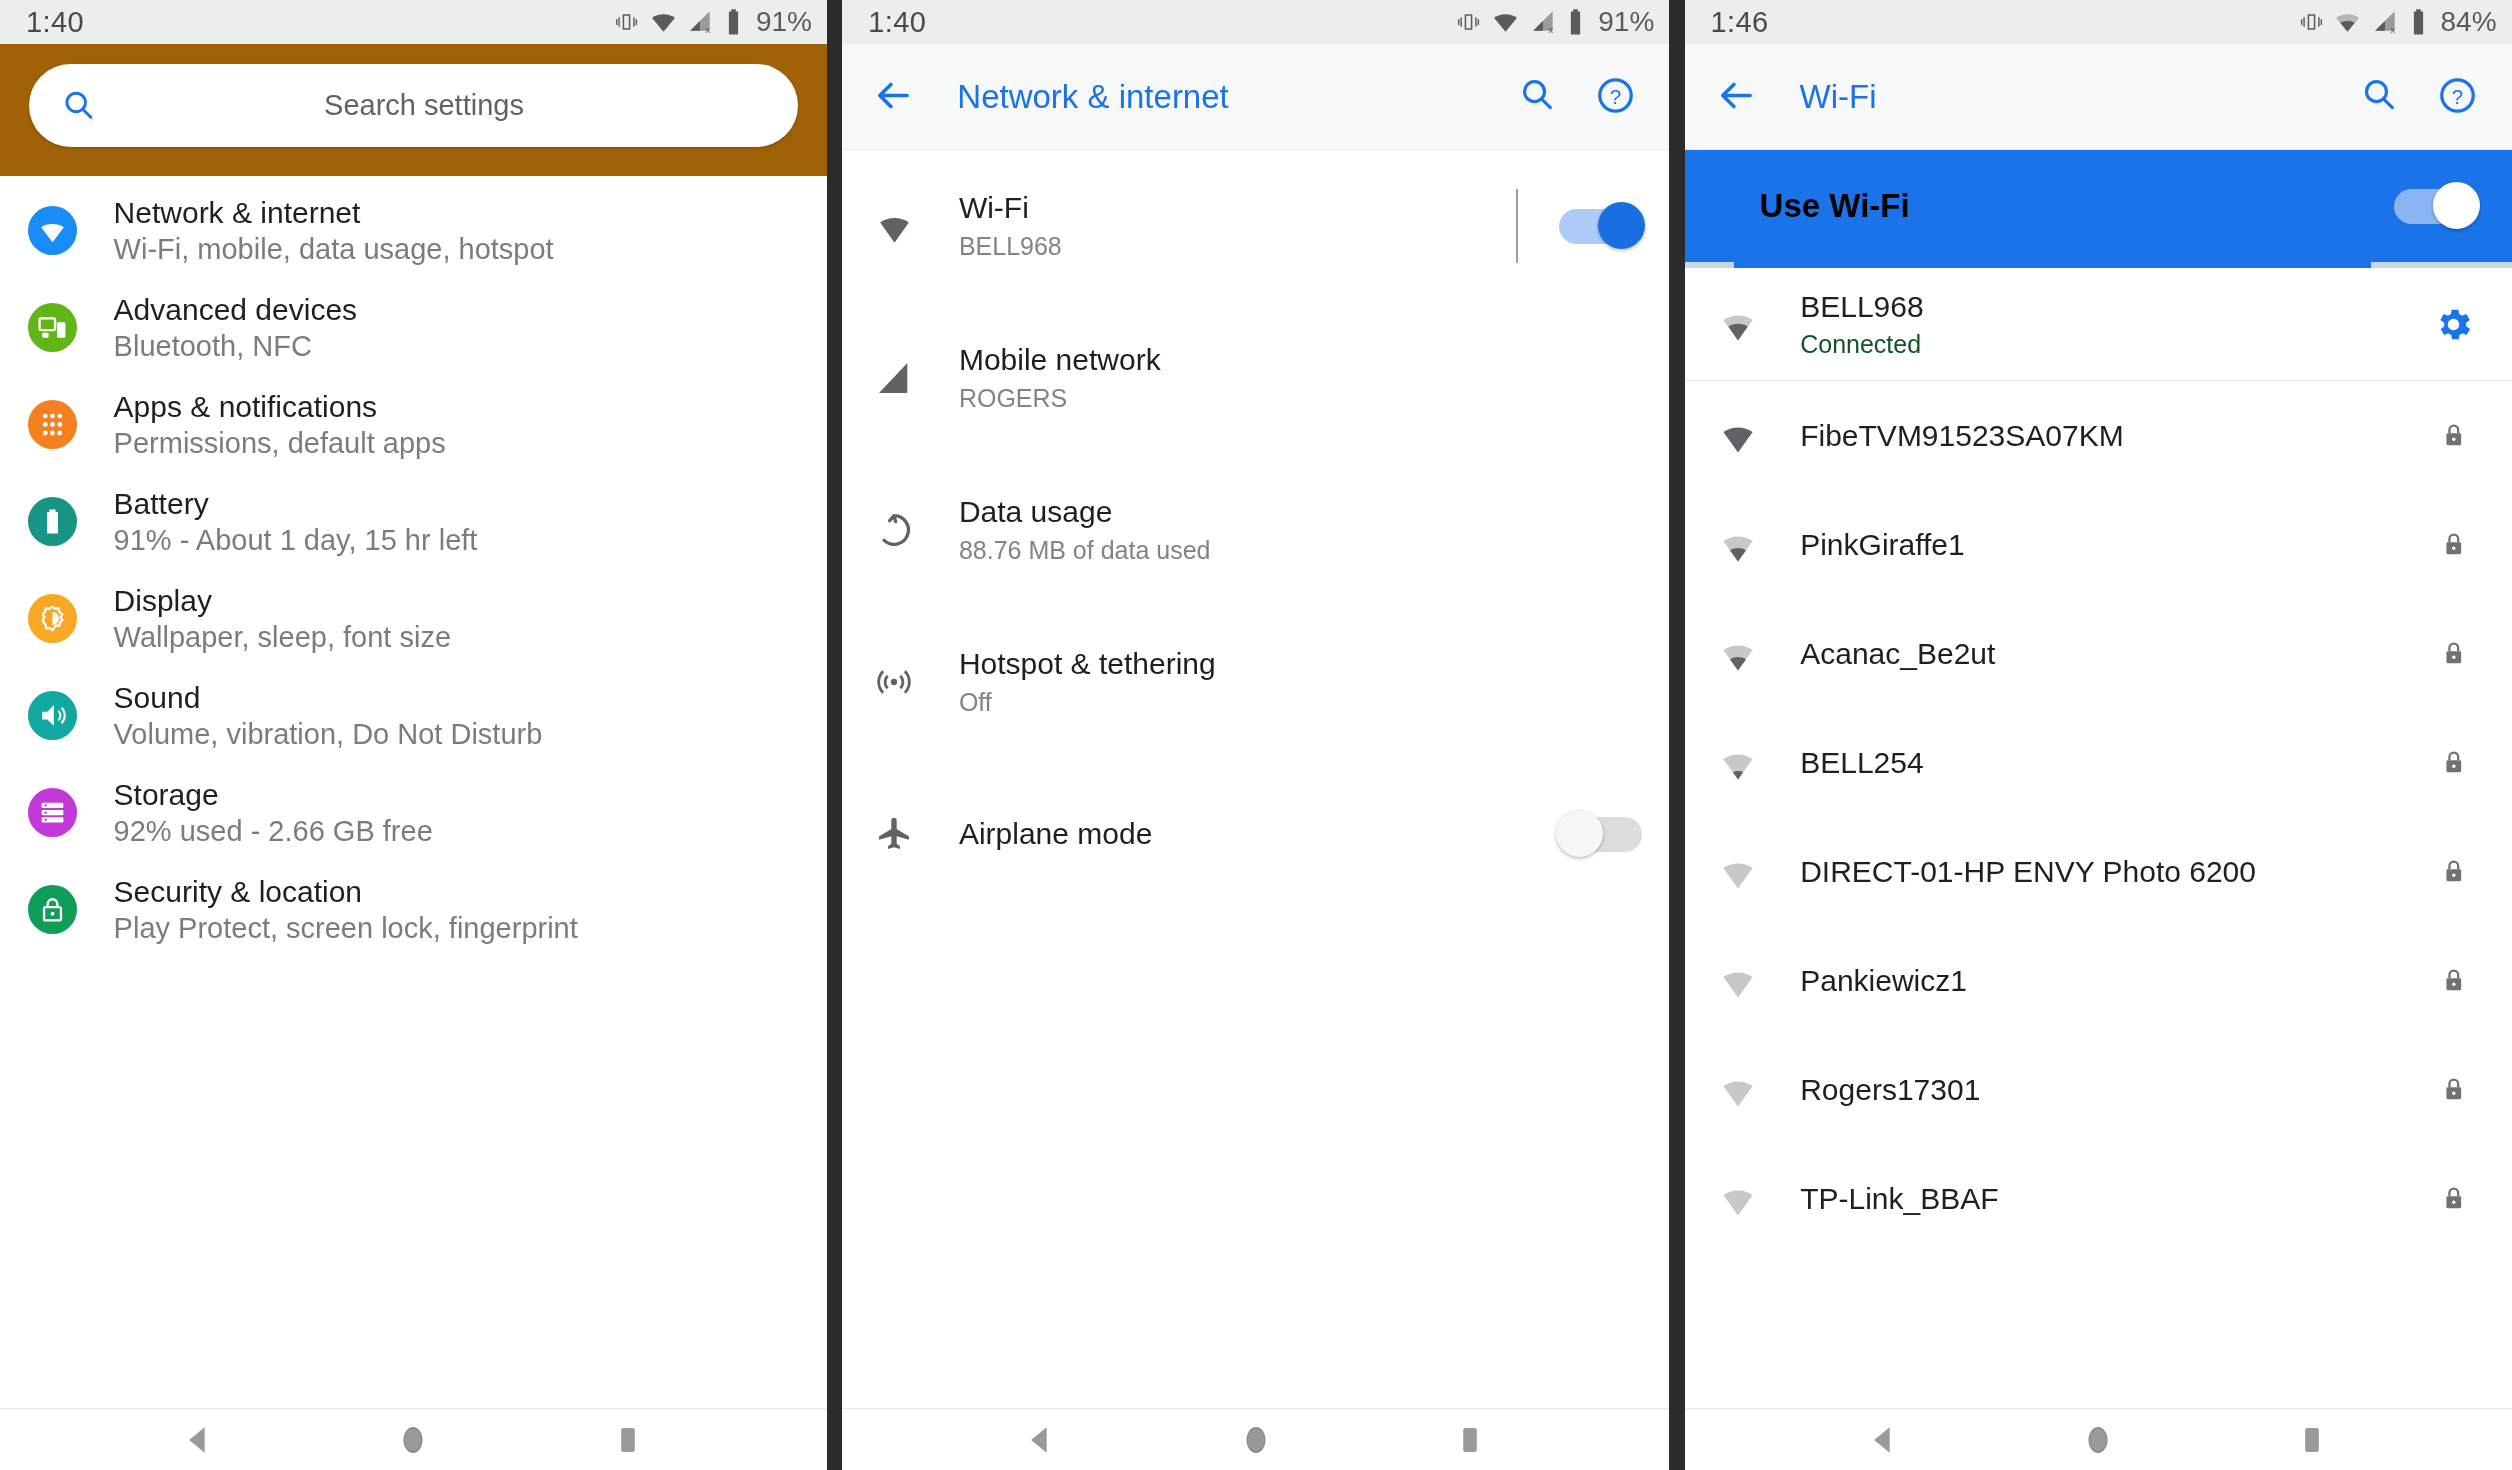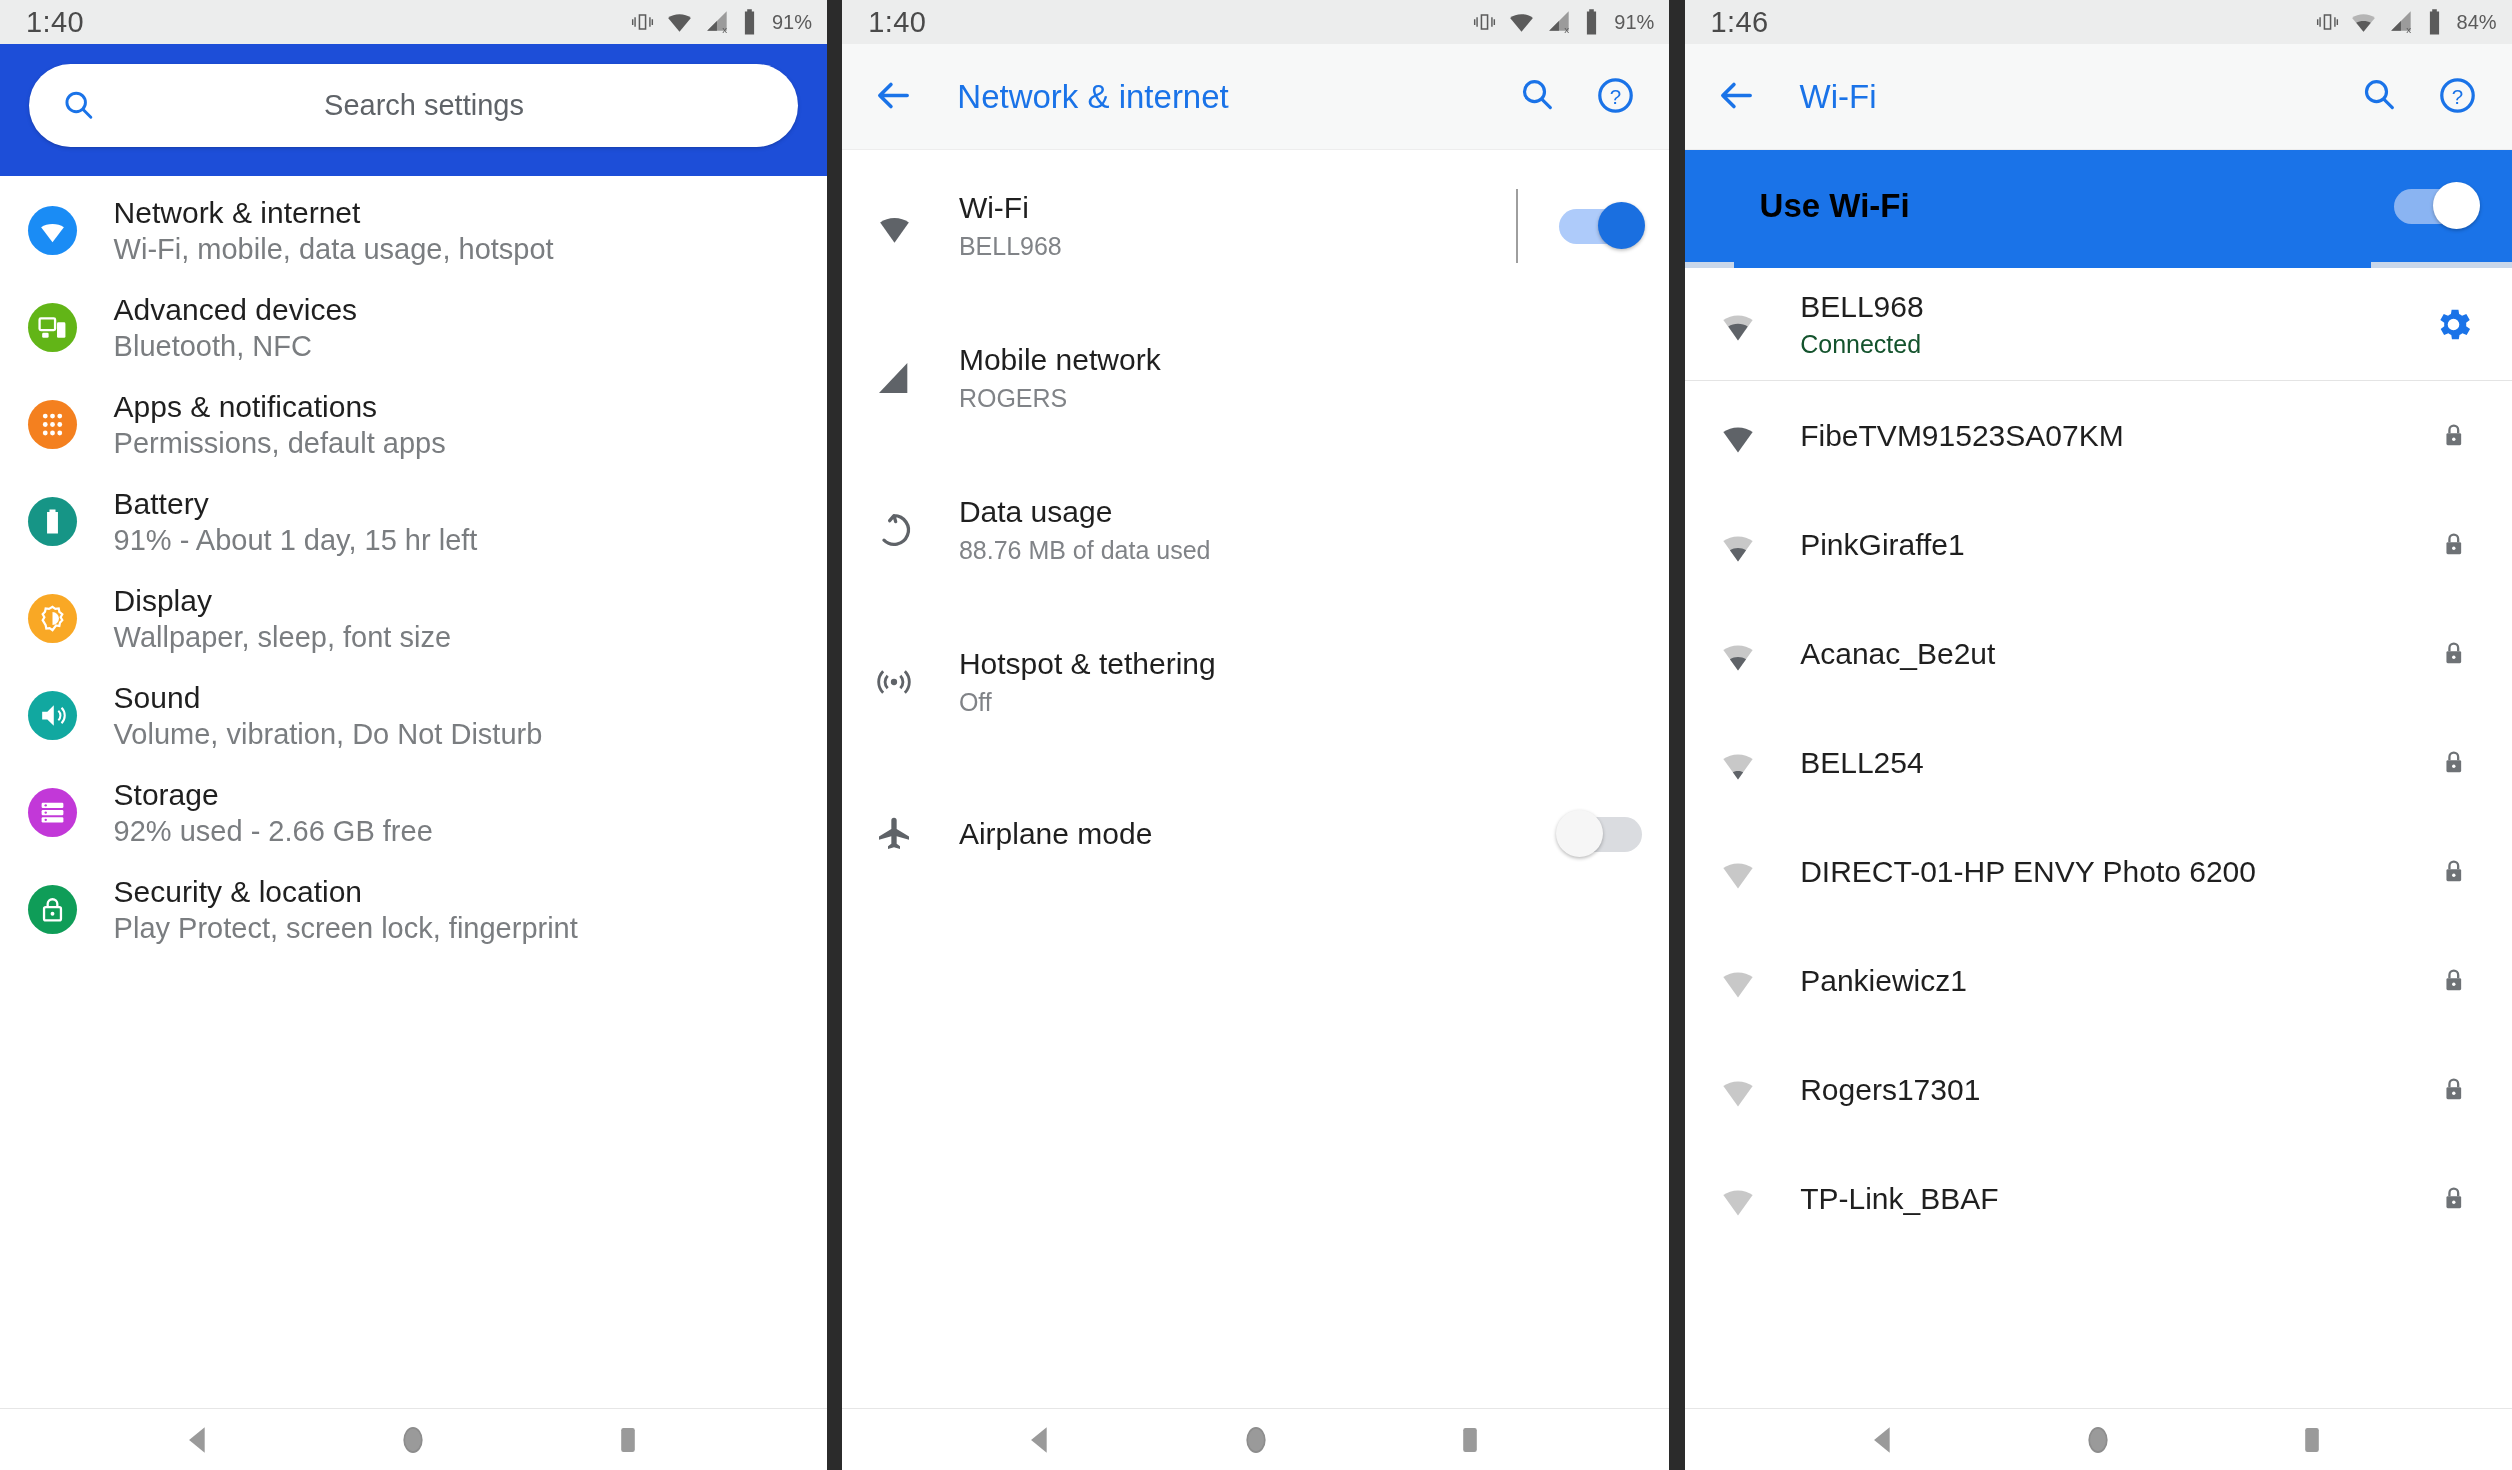--- a/index.html
+++ b/index.html
@@ -28,24 +28,24 @@
   .statusbar {
     height: 44px;
     background: #eceded;
     display: flex;
     align-items: center;
     padding: 0 15px 0 26px;
     justify-content: space-between;
   }
   .sb-time { font-size: 29px; color: #4a4a4a; letter-spacing: 0.4px; font-weight: 400;}
   .sb-icons { display: flex; align-items: center; gap: 10.7px; }
-  .sb-pct { font-size: 20px; color: #5b5b5b; margin-left: 3.1px;}
+  .sb-pct { font-size: 28px; color: #5b5b5b; margin-left: 3.1px;}
 
   
-  .search-zone { background: #1d4ed8; padding: 20px 29px 29px 29px; }
+  .search-zone { background: #a16207; padding: 20px 29px 29px 29px; }
   .searchbar {
     height: 83px;
     background: #ffffff;
     border-radius: 46px;
     display: flex;
     align-items: center;
     padding-left: 31px;
     box-shadow: 0 1.5px 4.6px rgba(0,0,0,.14), 0 0.8px 1.5px rgba(0,0,0,.08);
   }
   .search-ph {

